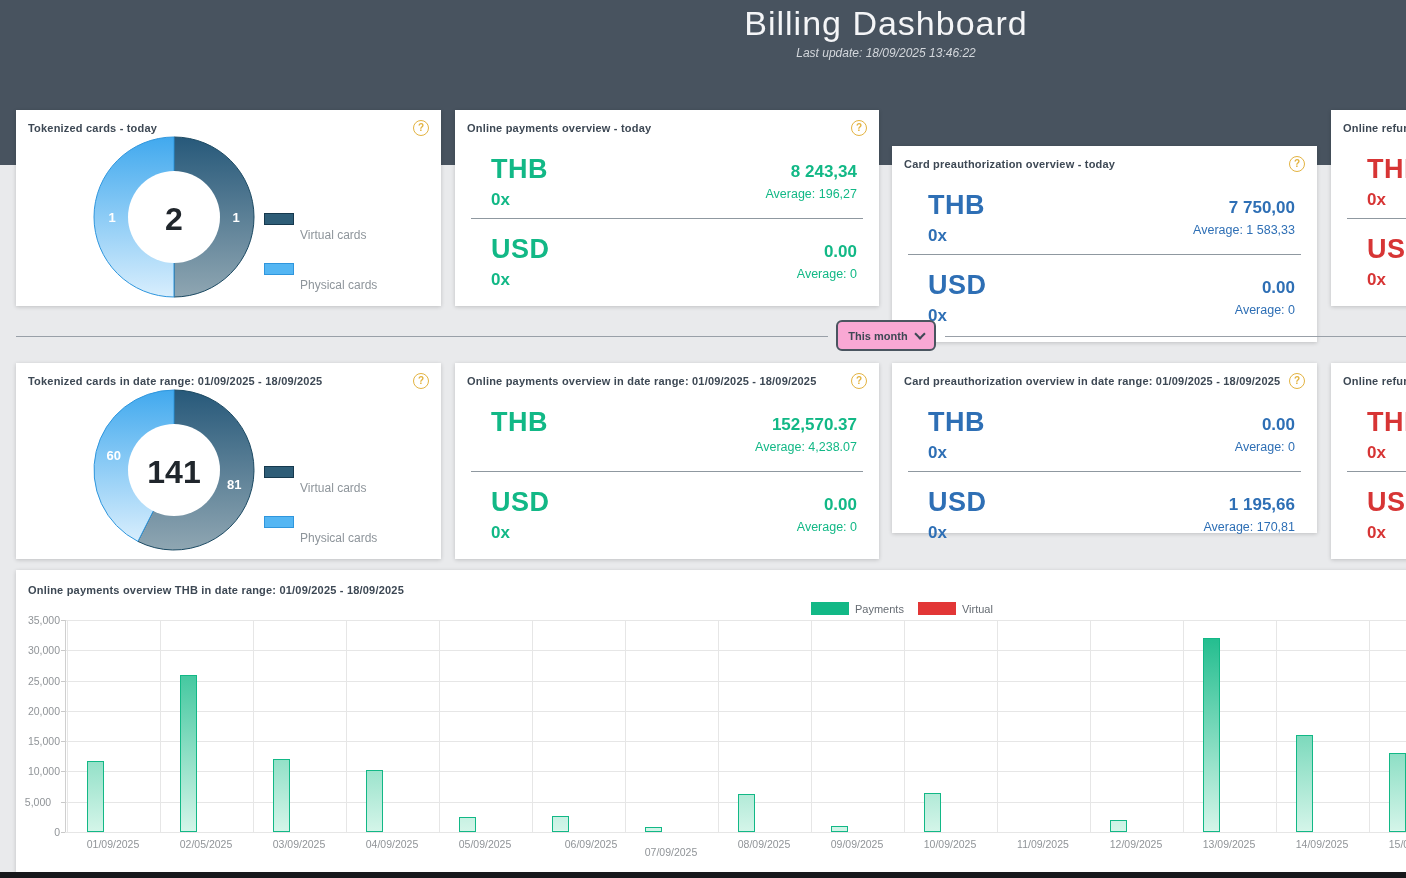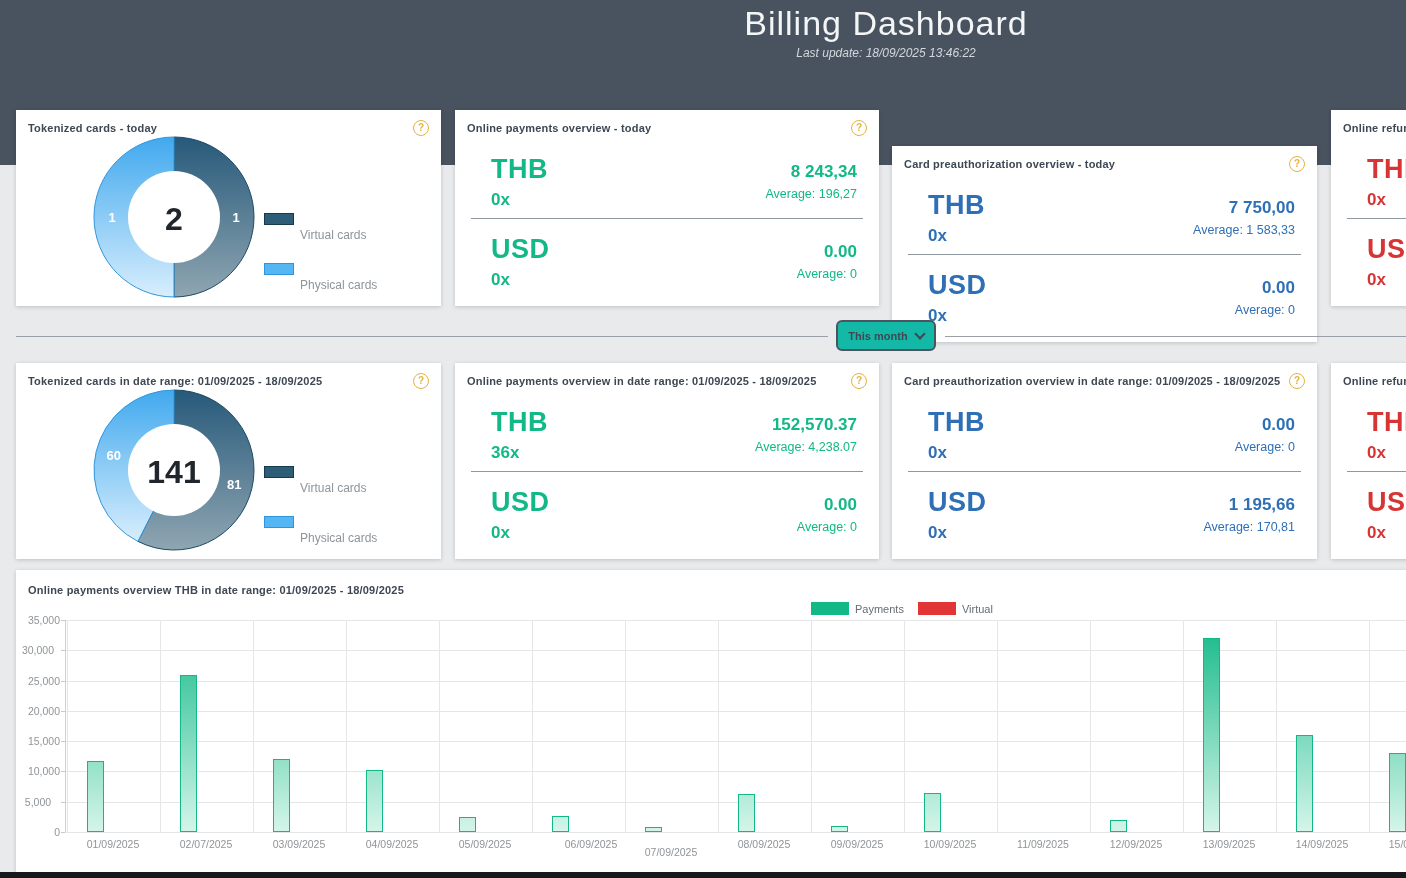--- a/index.html
+++ b/index.html
@@ -31,21 +31,21 @@
   .vc-count{font-size:17px;font-weight:bold;margin-top:5px;}
   .vc-value{position:absolute;right:0;top:8px;font-size:17px;font-weight:bold;}
   .vc-average{position:absolute;right:0;top:33px;font-size:12.5px;}
   .vc-divider{position:absolute;top:108px;left:16px;right:16px;height:0;border:none;
     border-top:1px solid #8F98A0;margin:0;}
   .green .vc-currency,.green .vc-count,.green .vc-value,.green .vc-average{color:var(--green,#12B886);}
   .blue .vc-currency,.blue .vc-count,.blue .vc-value,.blue .vc-average{color:var(--blue,#2E6FB5);}
   .red .vc-currency,.red .vc-count,.red .vc-value,.red .vc-average{color:var(--red,#D73535);}
   
   .hr-seg{position:absolute;top:336px;height:0;border-top:1px solid var(--divider,#99A0A8);}
-  .period-box{position:absolute;left:836px;top:320px;width:100px;height:31px;background:#14b8a6;
+  .period-box{position:absolute;left:836px;top:320px;width:100px;height:31px;background:#f9a8d4;
     border:2px solid #4A5560;border-radius:6px;box-sizing:border-box;display:flex;align-items:center;
     justify-content:center;gap:8px;cursor:pointer;}
   .period-label{font-size:11px;font-weight:bold;color:#3D4854;}
   .chev{width:6px;height:6px;border-right:2px solid #3D4854;border-bottom:2px solid #3D4854;
     transform:rotate(45deg);margin-top:-3px;}
   
   .chart-card{left:16px;top:570px;width:1740px;height:303px;}
   .chart-legend{position:absolute;left:795px;top:32px;display:flex;align-items:center;gap:14px;}
   .cl-item{display:flex;align-items:center;gap:6px;}
   .cl-sw{width:38px;height:13px;}
@@ -194,34 +194,33 @@
         <span class="dl-label">Physical cards</span>
       </div>
     </div>
   </div>
 
   <div class="card green" style="left:455px;top:363px;width:424px;height:196px;">
     <div class="card-title">Online payments overview in date range: 01/09/2025 - 18/09/2025</div>
     <div class="help">?</div>
     <div class="vc-section vc-s1">
       <div class="vc-currency">THB</div>
-      <div class="vc-count">36x</div>
       <div class="vc-value">152,570.37</div>
       <div class="vc-average">Average: 4,238.07</div>
     </div>
     <hr class="vc-divider">
     <div class="vc-section vc-s2">
       <div class="vc-currency">USD</div>
       <div class="vc-count">0x</div>
       <div class="vc-value">0.00</div>
       <div class="vc-average">Average: 0</div>
     </div>
   </div>
 
-  <div class="card blue" style="left:892px;top:363px;width:425px;height:196px;">
+  <div class="card blue" style="left:892px;top:363px;width:425px;height:170px;">
     <div class="card-title">Card preauthorization overview in date range: 01/09/2025 - 18/09/2025</div>
     <div class="help">?</div>
     <div class="vc-section vc-s1">
       <div class="vc-currency">THB</div>
       <div class="vc-count">0x</div>
       <div class="vc-value">0.00</div>
       <div class="vc-average">Average: 0</div>
     </div>
     <hr class="vc-divider">
     <div class="vc-section vc-s2">
@@ -257,21 +256,21 @@
         <span class="cl-sw cl-sw-red"></span>
         <span class="cl-label">Virtual</span>
       </div>
     </div>
     <div class="plot" id="plot">
         <div class="hgrid" style="left: 49px; top: 50px; width: 1691px;"></div>
         <div class="tick" style="left: 45px; top: 50px;"></div>
         <div class="ylabel" style="left: 0px; top: 44px;">35,000</div>
         <div class="hgrid" style="left: 49px; top: 80.2857px; width: 1691px;"></div>
         <div class="tick" style="left: 45px; top: 80.2857px;"></div>
-        <div class="ylabel" style="left: 0px; top: 74.2857px; text-align: center;">30,000</div>
+        <div class="ylabel" style="left: 0px; top: 74.2857px;">30,000</div>
         <div class="hgrid" style="left: 49px; top: 110.571px; width: 1691px;"></div>
         <div class="tick" style="left: 45px; top: 110.571px;"></div>
         <div class="ylabel" style="left: 0px; top: 104.571px;">25,000</div>
         <div class="hgrid" style="left: 49px; top: 140.857px; width: 1691px;"></div>
         <div class="tick" style="left: 45px; top: 140.857px;"></div>
         <div class="ylabel" style="left: 0px; top: 134.857px;">20,000</div>
         <div class="hgrid" style="left: 49px; top: 171.143px; width: 1691px;"></div>
         <div class="tick" style="left: 45px; top: 171.143px;"></div>
         <div class="ylabel" style="left: 0px; top: 165.143px;">15,000</div>
         <div class="hgrid" style="left: 49px; top: 201.429px; width: 1691px;"></div>
@@ -307,21 +306,21 @@
         <div class="bar" style="left: 536px; top: 246.251px; width: 17px; height: 15.7486px; background-image: linear-gradient(180deg, var(--chart_green) 0%, var(--chart_green_light) 100%); background-size: 100% 212px;"></div>
         <div class="bar" style="left: 629px; top: 256.549px; width: 17px; height: 5.45143px; background-image: linear-gradient(180deg, var(--chart_green) 0%, var(--chart_green_light) 100%); background-size: 100% 212px;"></div>
         <div class="bar" style="left: 722px; top: 223.84px; width: 17px; height: 38.16px; background-image: linear-gradient(180deg, var(--chart_green) 0%, var(--chart_green_light) 100%); background-size: 100% 212px;"></div>
         <div class="bar" style="left: 815px; top: 255.943px; width: 17px; height: 6.05714px; background-image: linear-gradient(180deg, var(--chart_green) 0%, var(--chart_green_light) 100%); background-size: 100% 212px;"></div>
         <div class="bar" style="left: 908px; top: 222.629px; width: 17px; height: 39.3714px; background-image: linear-gradient(180deg, var(--chart_green) 0%, var(--chart_green_light) 100%); background-size: 100% 212px;"></div>
         <div class="bar" style="left: 1094px; top: 249.886px; width: 17px; height: 12.1143px; background-image: linear-gradient(180deg, var(--chart_green) 0%, var(--chart_green_light) 100%); background-size: 100% 212px;"></div>
         <div class="bar" style="left: 1187px; top: 68.1714px; width: 17px; height: 193.829px; background-image: linear-gradient(180deg, var(--chart_green) 0%, var(--chart_green_light) 100%); background-size: 100% 212px;"></div>
         <div class="bar" style="left: 1280px; top: 165.086px; width: 17px; height: 96.9143px; background-image: linear-gradient(180deg, var(--chart_green) 0%, var(--chart_green_light) 100%); background-size: 100% 212px;"></div>
         <div class="bar" style="left: 1373px; top: 183.257px; width: 17px; height: 78.7429px; background-image: linear-gradient(180deg, var(--chart_green) 0%, var(--chart_green_light) 100%); background-size: 100% 212px;"></div>
         <div class="xlabel" style="left: 52px; top: 268px;">01/09/2025</div>
-        <div class="xlabel" style="left: 145px; top: 268px;">02/07/2025</div>
+        <div class="xlabel" style="left: 145px; top: 268px;">02/05/2025</div>
         <div class="xlabel" style="left: 238px; top: 268px;">03/09/2025</div>
         <div class="xlabel" style="left: 331px; top: 268px;">04/09/2025</div>
         <div class="xlabel" style="left: 424px; top: 268px;">05/09/2025</div>
         <div class="xlabel" style="left: 530px; top: 268px;">06/09/2025</div>
         <div class="xlabel" style="left: 610px; top: 276px;">07/09/2025</div>
         <div class="xlabel" style="left: 703px; top: 268px;">08/09/2025</div>
         <div class="xlabel" style="left: 796px; top: 268px;">09/09/2025</div>
         <div class="xlabel" style="left: 889px; top: 268px;">10/09/2025</div>
         <div class="xlabel" style="left: 982px; top: 268px;">11/09/2025</div>
         <div class="xlabel" style="left: 1075px; top: 268px;">12/09/2025</div>

